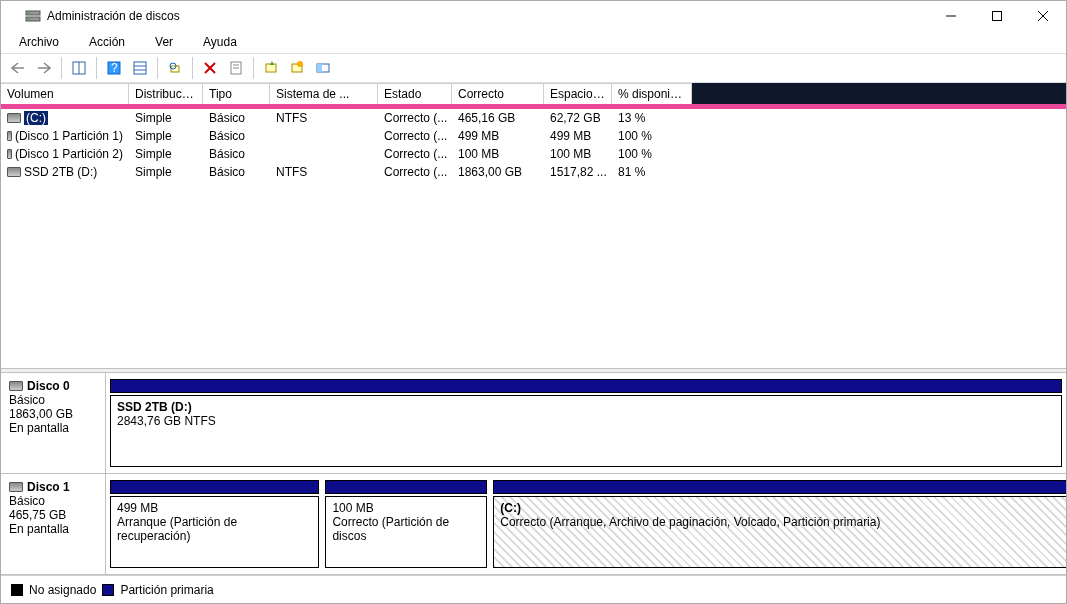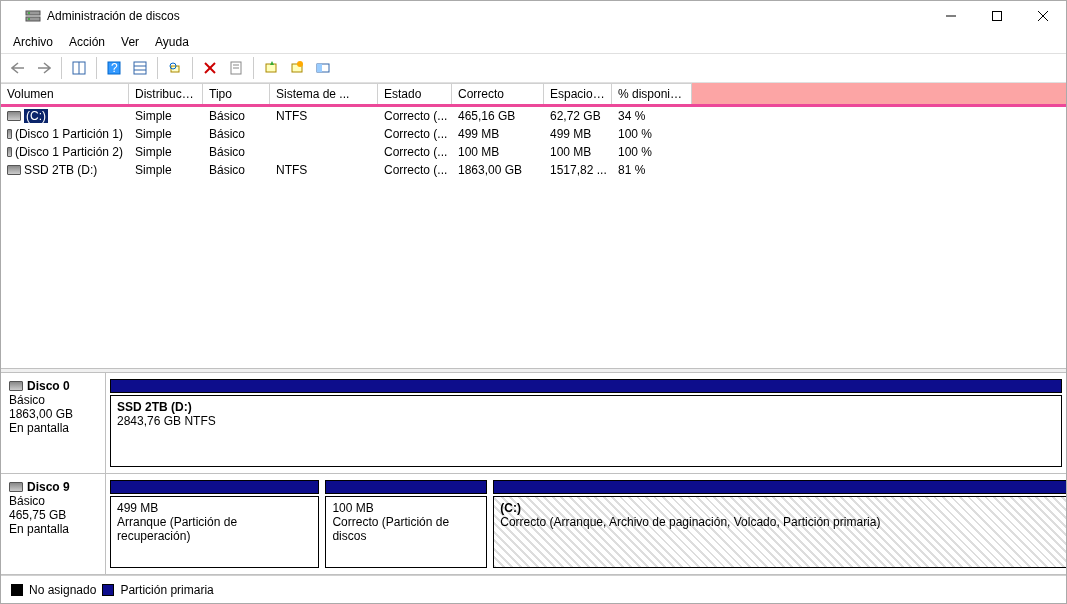--- a/index.html
+++ b/index.html
@@ -2,26 +2,26 @@
 <html><head>
 <meta charset="utf-8">
 <style>
 * { box-sizing: border-box; margin: 0; padding: 0; font-family: "Segoe UI", Tahoma, sans-serif; font-size: 12px; }
 body { width: 1067px; height: 604px; background: #fff; display: flex; flex-direction: column; border: 1px solid #aaa; }
 .titlebar { height: 30px; display: flex; align-items: center; padding: 0 0 0 24px; background: #fff; }
 .titlebar .icon { width: 16px; height: 16px; margin-right: 6px; }
 .titlebar .title { flex: 1; }
 .window-controls { display: flex; }
 .window-controls div { width: 46px; height: 30px; display: flex; align-items: center; justify-content: center; }
-.menubar { height: 22px; display: flex; align-items: center; padding: 0 6px; gap: 4px; }
+.menubar { height: 22px; display: flex; align-items: center; padding: 0 12px; gap: 18px; }
 .menubar span { padding: 2px 6px; }
 .toolbar { height: 30px; display: flex; align-items: center; padding: 0 6px; gap: 4px; border-top: 1px solid #e0e0e0; border-bottom: 1px solid #e0e0e0; }
 .toolbar .btn { width: 22px; height: 22px; display: flex; align-items: center; justify-content: center; border: 1px solid transparent; }
 .toolbar .sep { width: 1px; height: 22px; background: #ccc; margin: 0 2px; }
-.table-header { display: flex; border-bottom: 3px solid #ec4899; background: #fca5a5; }
+.table-header { display: flex; border-bottom: 5px solid #ec4899; background: #0f172a; }
 .th { border-right: 1px solid #d0d0d0; border-top: 1px solid #d0d0d0; padding: 3px 6px; background: #fff; overflow: hidden; white-space: nowrap; text-overflow: ellipsis; }
 .row { display: flex; height: 18px; align-items: center; }
 .td { padding: 1px 6px; overflow: hidden; white-space: nowrap; text-overflow: ellipsis; display: flex; align-items: center; gap: 3px; }
 .selected { background: #0a246a; color: #fff; display: inline-block; padding: 0 2px; }
 .upper { flex: 1 1 auto; min-height: 0; display: flex; flex-direction: column; }
 .rows-area { flex: 1; }
 .splitter { height: 5px; background: #f0f0f0; border-top: 1px solid #c0c0c0; border-bottom: 1px solid #c0c0c0; cursor: row-resize; }
 .graphical { background: #fff; }
 .disk-row { display: flex; border-bottom: 1px solid #c0c0c0; }
 .disk-info { width: 105px; padding: 6px 8px; border-right: 1px solid #c0c0c0; }
@@ -166,21 +166,21 @@
         <div class="td col0">
           <span class="disk-icon"></span>
           <span class="selected">(C:)</span>
         </div>
         <div class="td col1">Simple</div>
         <div class="td col2">Básico</div>
         <div class="td col3">NTFS</div>
         <div class="td col4">Correcto (...</div>
         <div class="td col5">465,16 GB</div>
         <div class="td col6">62,72 GB</div>
-        <div class="td col7">34 %</div>
+        <div class="td col7">13 %</div>
       </div>
       <div class="row">
         <div class="td col0"><span class="disk-icon"></span>(Disco 1 Partición 1)</div>
         <div class="td col1">Simple</div>
         <div class="td col2">Básico</div>
         <div class="td col3"></div>
         <div class="td col4">Correcto (...</div>
         <div class="td col5">499 MB</div>
         <div class="td col6">499 MB</div>
         <div class="td col7">100 %</div>
@@ -230,21 +230,21 @@
             <div class="pname">SSD 2TB  (D:)</div>
             <div>2843,76 GB NTFS</div>
           </div>
         </div>
       </div>
     </div>
     <div class="disk-row">
       <div class="disk-info">
         <div class="name">
           <span class="disk-icon"></span>
-          <span>Disco 9</span>
+          <span>Disco 1</span>
         </div>
         <div>Básico</div>
         <div>465,75 GB</div>
         <div>En pantalla</div>
       </div>
       <div class="disk-parts">
         <div class="bars-row">
           <div class="bar" style="flex: 0 0 22%;"></div>
           <div class="bar" style="flex: 0 0 17%;"></div>
           <div class="bar" style="flex: 0 0 61%;"></div>

